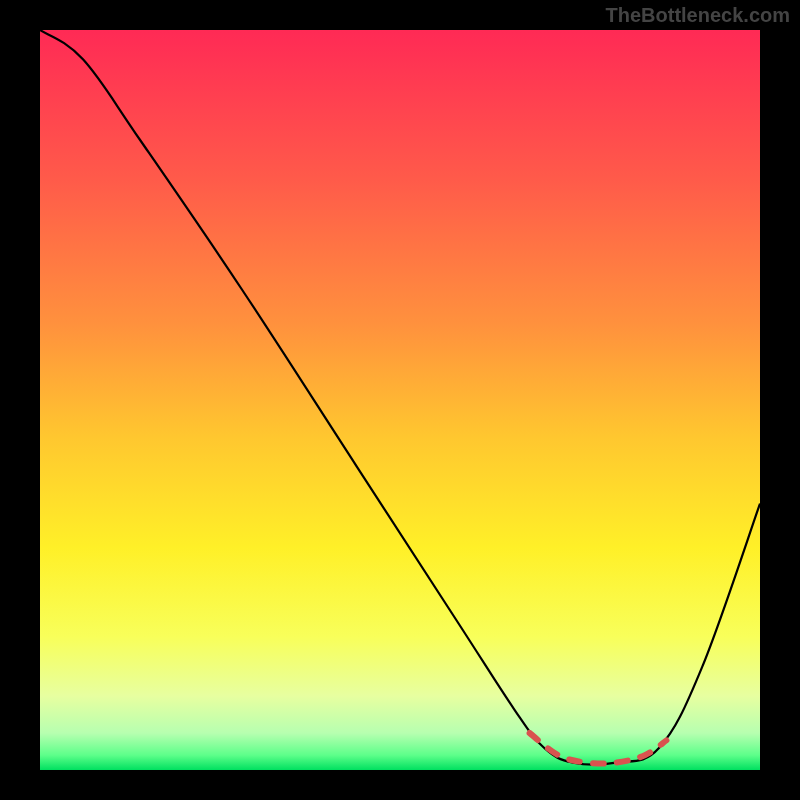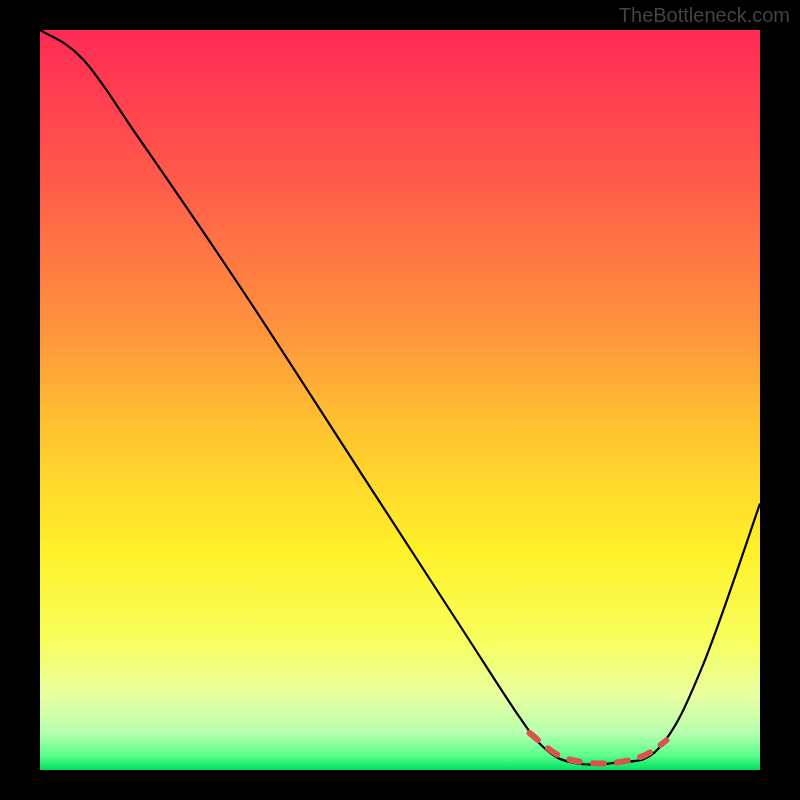--- a/index.html
+++ b/index.html
@@ -11,21 +11,21 @@
     overflow: hidden;
     position: relative;
     font-family: Arial, Helvetica, sans-serif;
   }
   .watermark {
     position: absolute;
     top: 4px;
     right: 10px;
     color: #444;
     font-size: 20px;
-    font-weight: normal;
+    font-weight: bold;
     z-index: 10;
   }
   .plot-area {
     position: absolute;
     left: 40px;
     top: 30px;
     width: 720px;
     height: 740px;
     overflow: hidden;
   }

